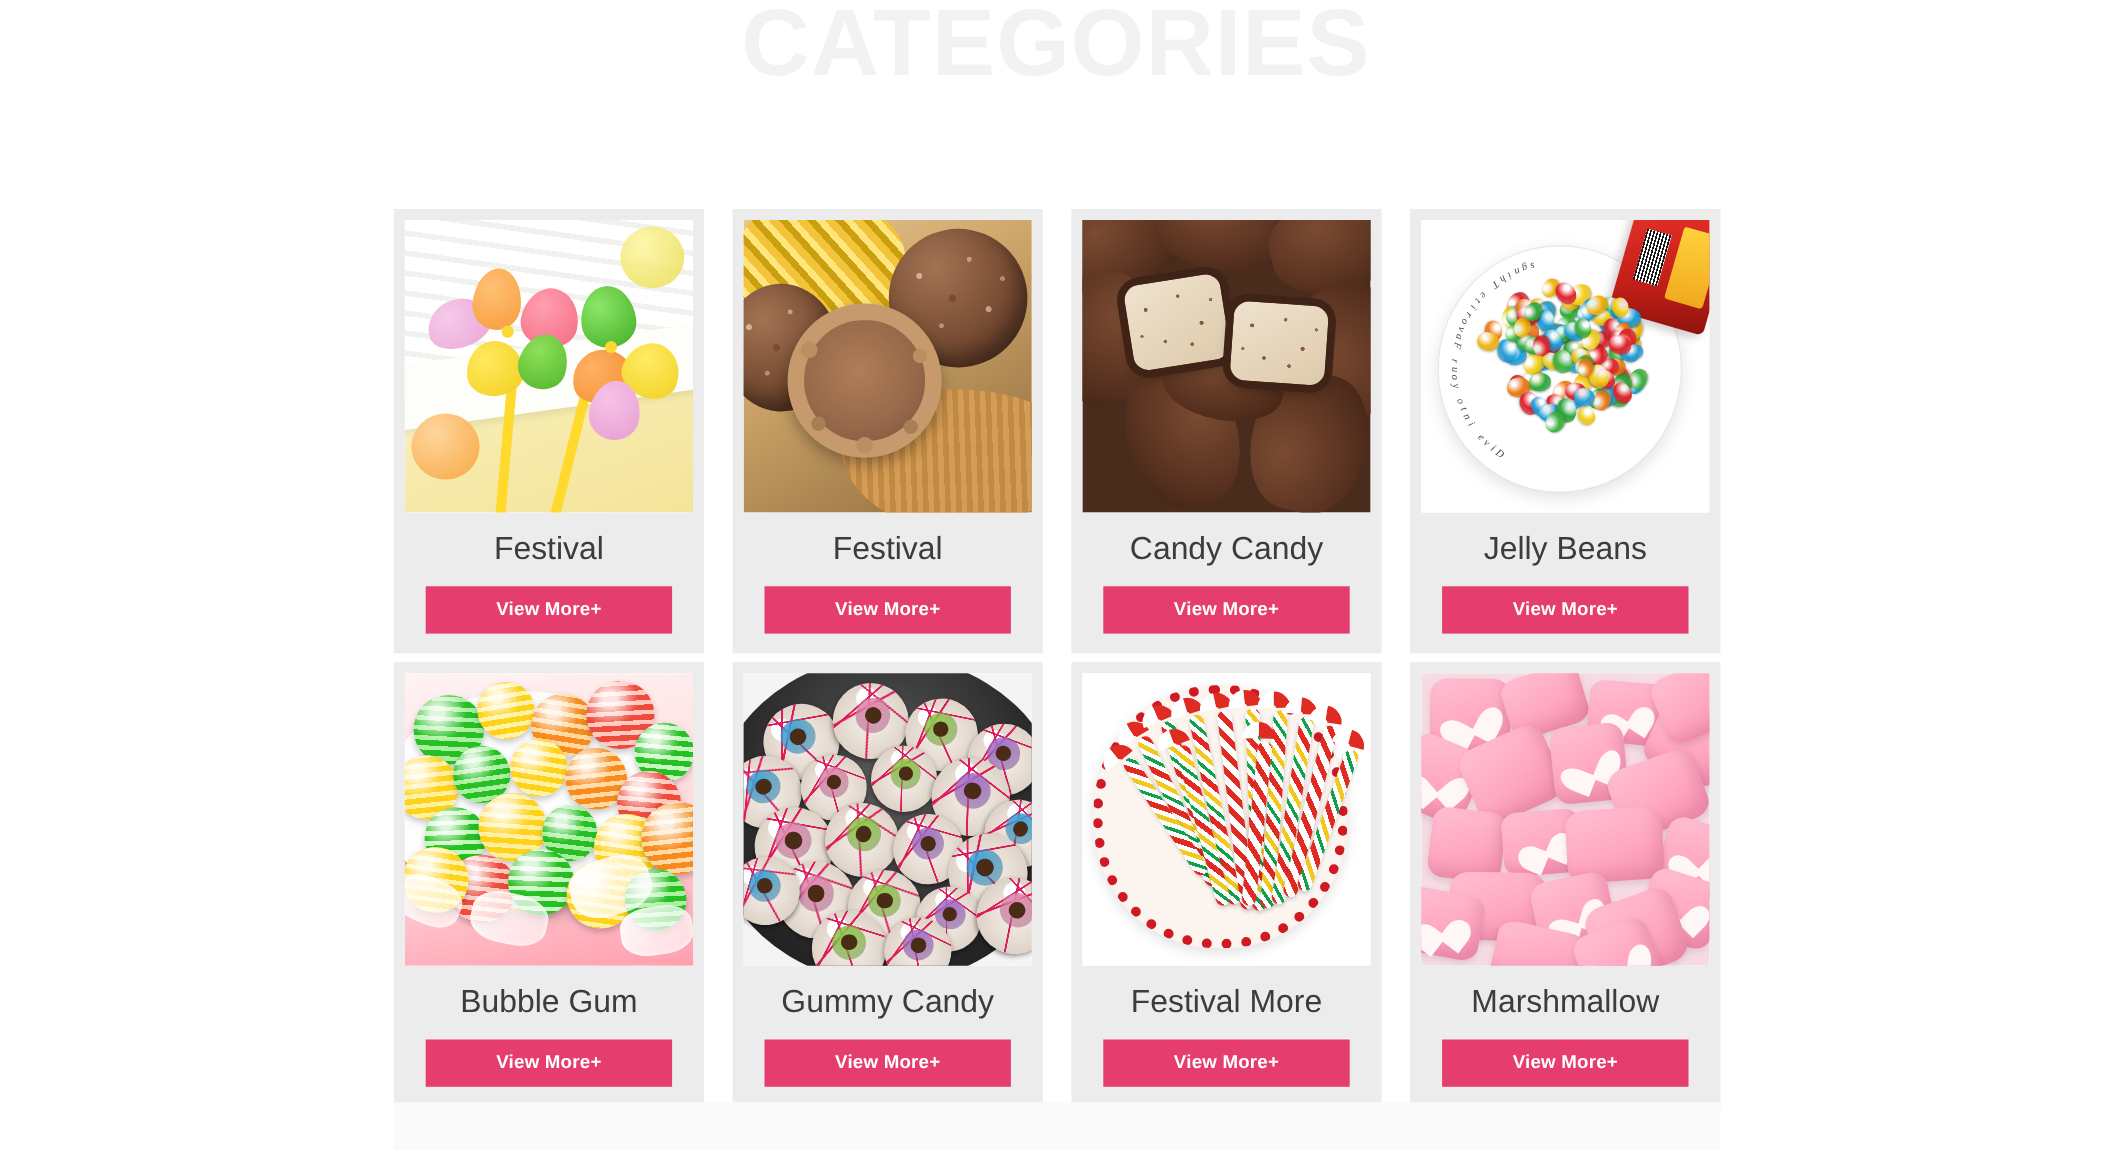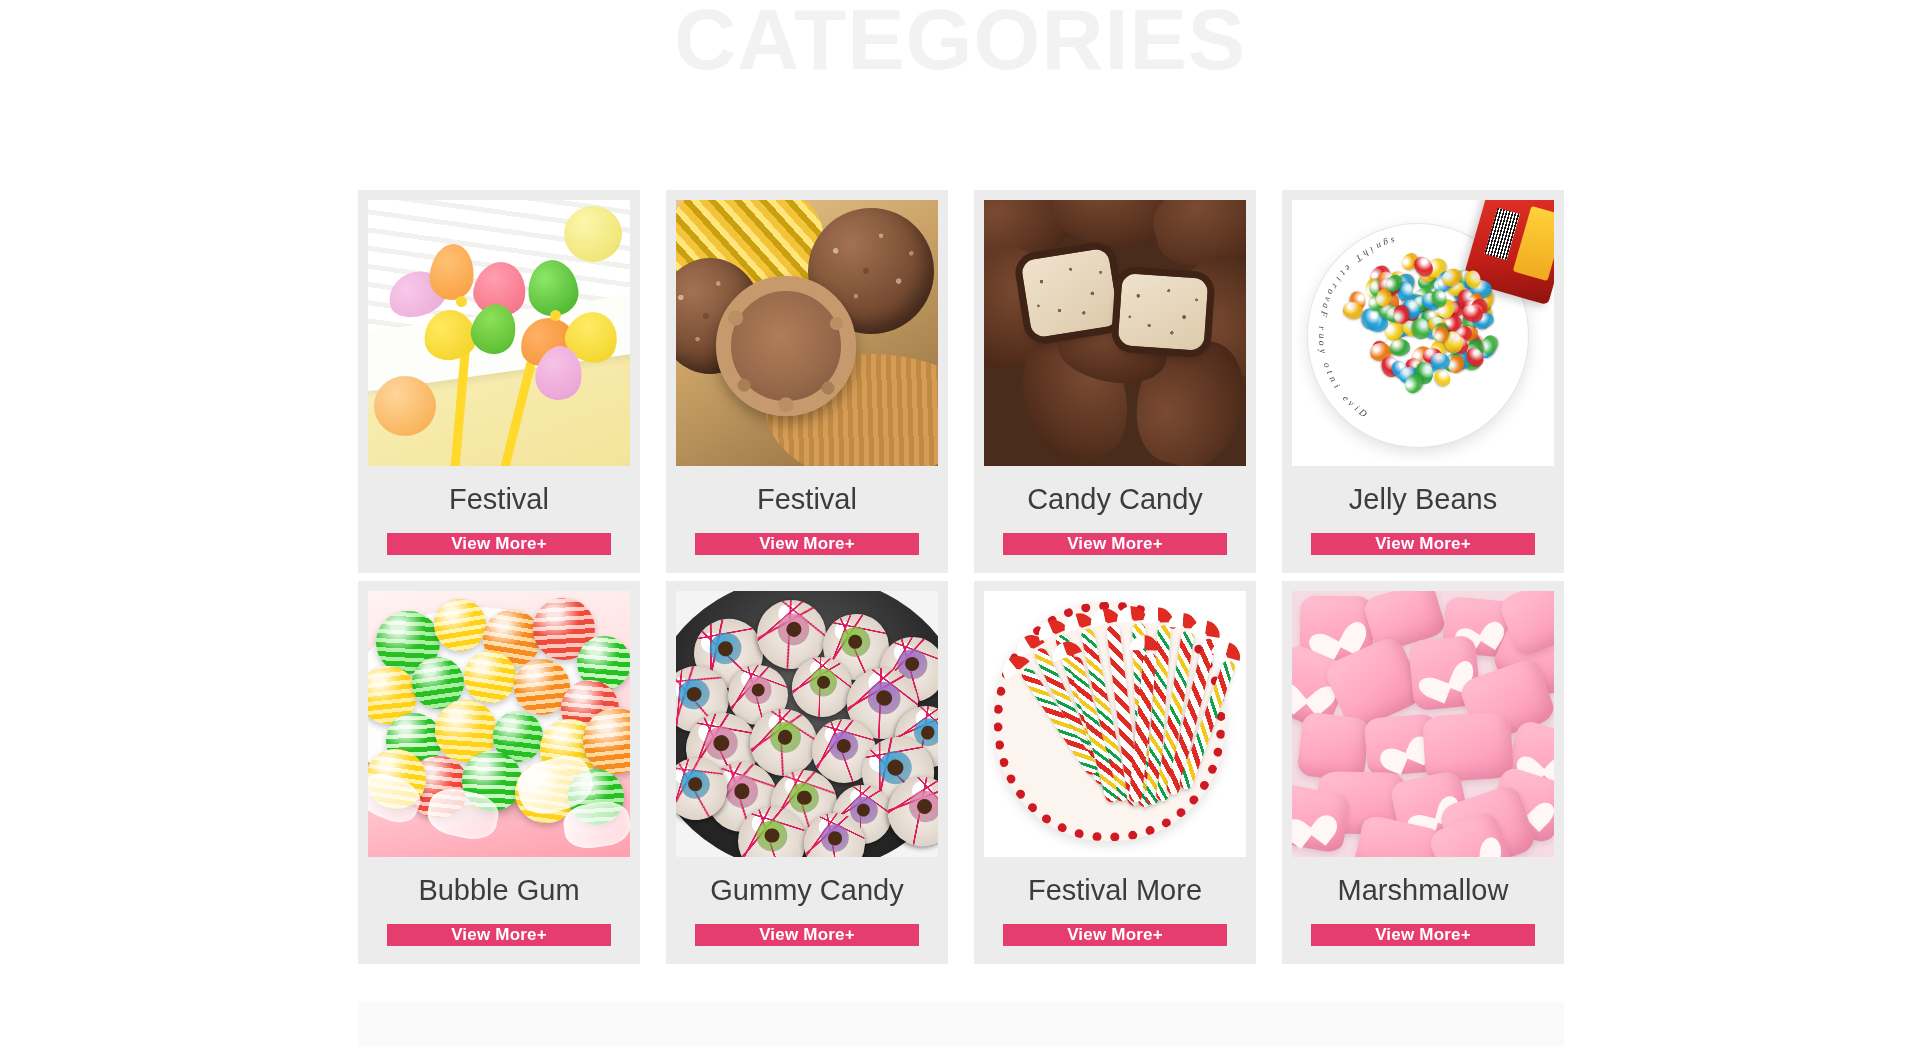--- a/index.html
+++ b/index.html
@@ -115,21 +115,21 @@
     font-weight: 400;
     line-height: 1.1;
     text-align: center;
     white-space: nowrap;
     font-family: "Liberation Sans", sans-serif;
   }
 
   .view-btn {
     margin-top: 17px;
     width: 224px;
-    height: 22px;
+    height: 43px;
     background: #e63d6f;
     color: #ffffff;
     border: none;
     font-size: 17px;
     font-weight: 700;
     font-family: "Liberation Sans", sans-serif;
     letter-spacing: 0.2px;
     cursor: pointer;
     display: flex;
     align-items: center;

